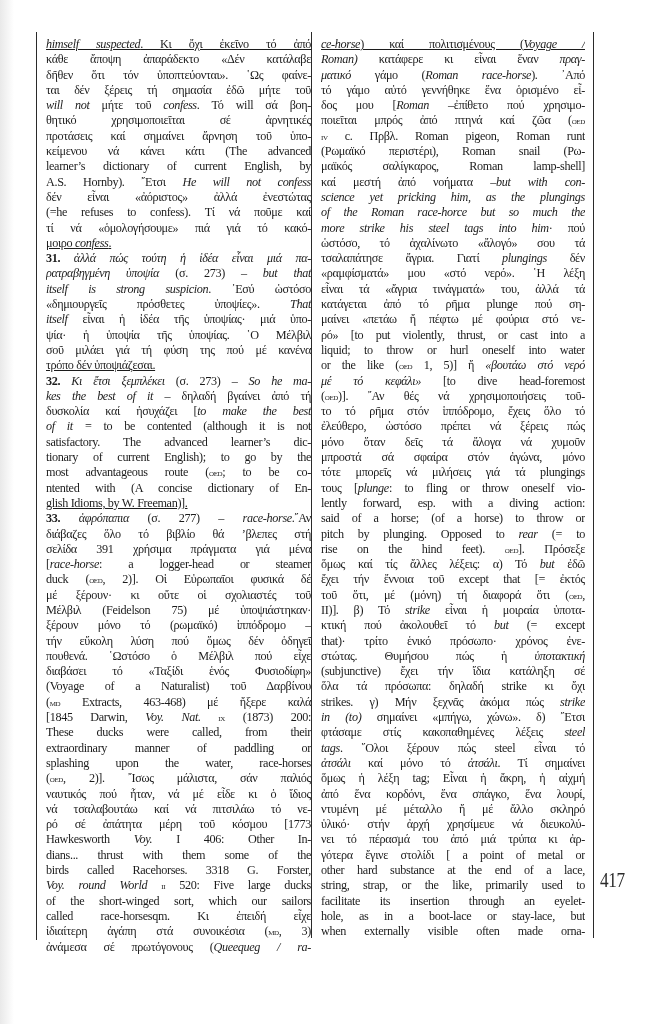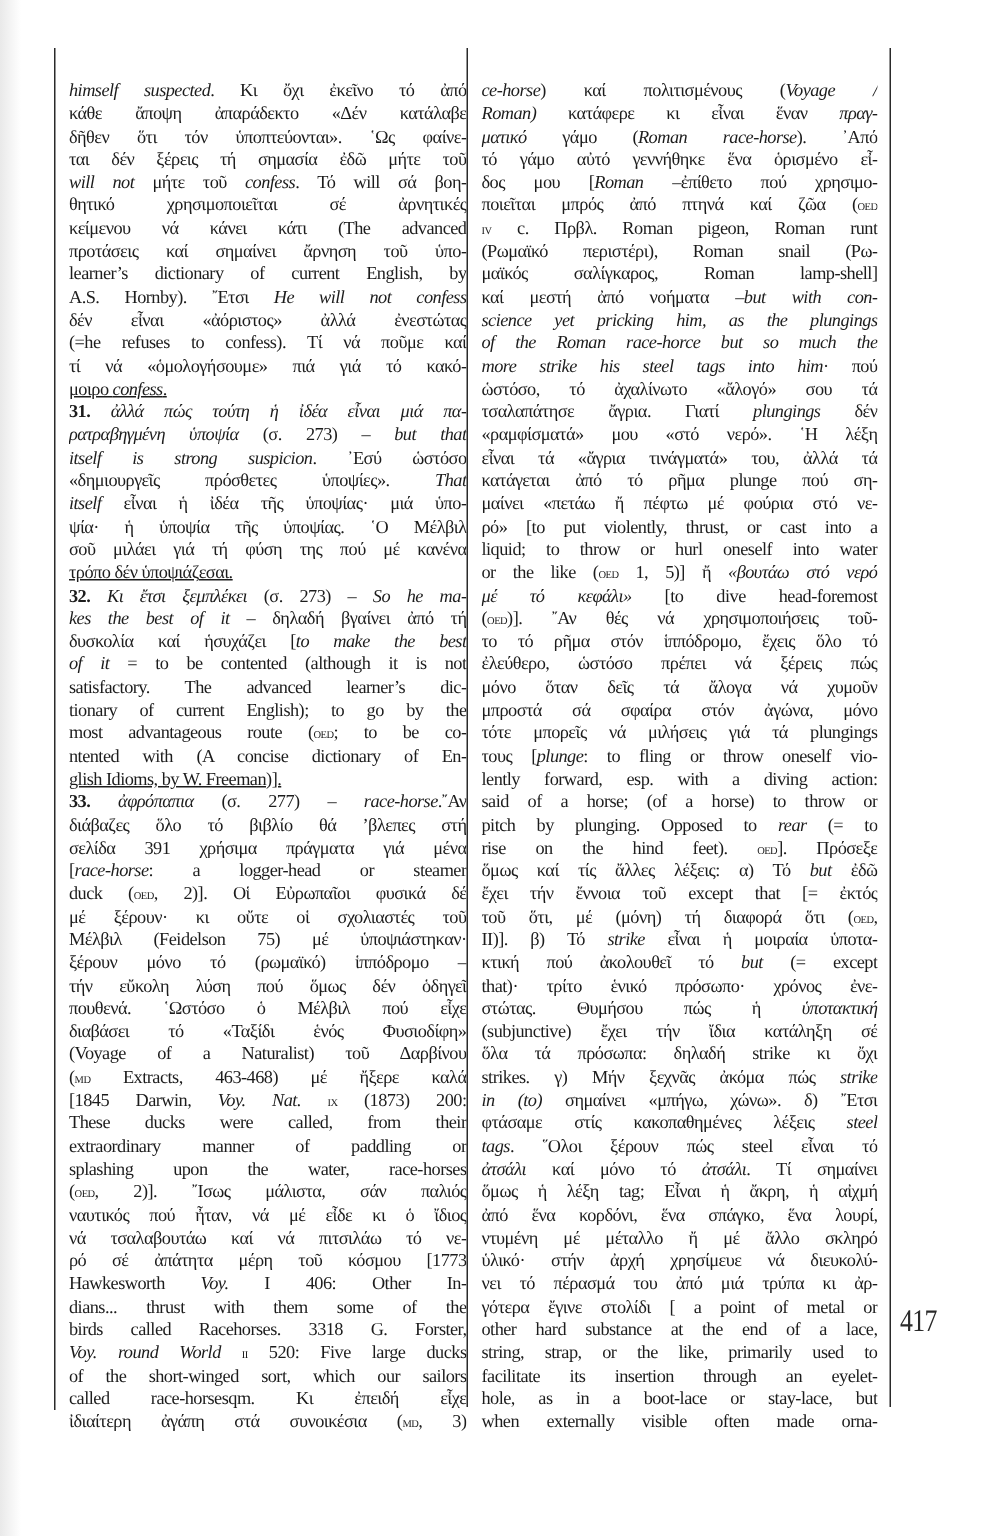--- a/index.html
+++ b/index.html
@@ -14,21 +14,21 @@
   }
   .col-left  { left: 36px;  width: 265px; height: 908px; padding-left: 9px; }
   .col-right { left: 311px; width: 264px; height: 906px; padding-left: 9px; border-right: 1.5px solid #2a2a2a; padding-right: 8px; }
   .line {
     display: block; height: 15.3px; line-height: 15.3px;
     font-size: 12.2px; letter-spacing: -0.35px;
     text-align: justify; text-align-last: justify; white-space: nowrap; overflow: hidden;
     font-family: "Liberation Serif", "DejaVu Serif", serif;
   }
   .line.last { text-align-last: left; text-decoration: underline; }
-  .first-line { margin-top: 21px; }
+  .first-line { margin-top: 5px; text-decoration: underline; }
   .i  { font-style: italic; }
   .b  { font-weight: bold; }
   .sc { font-variant: small-caps; font-size: 10.5px; }
   .page-number {
     position: absolute; left: 600px; top: 868px;
     font-family: "Liberation Serif", serif; font-size: 21px; color: #2a2a2a; letter-spacing: -0.5px;
     transform: scaleX(0.82); transform-origin: left top;
   }
   .shade { position:absolute; left:0; top:0; width:14px; height:1024px;
     background: linear-gradient(to right, #e9e9e9, #ffffff); }
@@ -38,22 +38,22 @@
 
 <div class="page">
   <div class="shade"></div>
   <div class="col col-left" id="col-left">
       <div class="line first-line"><span class="i">himself suspected</span><span>. Κι ὄχι ἐκεῖνο τό ἀπό</span></div>
       <div class="line"><span>κάθε ἄποψη ἀπαράδεκτο «Δέν κατάλαβε</span></div>
       <div class="line"><span>δῆθεν ὅτι τόν ὑποπτεύονται». ῾Ως φαίνε-</span></div>
       <div class="line"><span>ται δέν ξέρεις τή σημασία ἐδῶ μήτε τοῦ</span></div>
       <div class="line"><span class="i">will not</span><span> μήτε τοῦ </span><span class="i">confess</span><span>. Τό will σά βοη-</span></div>
       <div class="line"><span>θητικό χρησιμοποιεῖται σέ ἀρνητικές</span></div>
+      <div class="line"><span>προτάσεις καί σημαίνει ἄρνηση τοῦ ὑπο-</span></div>
       <div class="line"><span>κείμενου νά κάνει κάτι (The advanced</span></div>
-      <div class="line"><span>προτάσεις καί σημαίνει ἄρνηση τοῦ ὑπο-</span></div>
       <div class="line"><span>learner’s dictionary of current English, by</span></div>
       <div class="line"><span>A.S. Hornby). ῎Ετσι </span><span class="i">He will not confess</span></div>
       <div class="line"><span>δέν εἶναι «ἀόριστος» ἀλλά ἐνεστώτας</span></div>
       <div class="line"><span>(=he refuses to confess). Τί νά ποῦμε καί</span></div>
       <div class="line"><span>τί νά «ὁμολογήσουμε» πιά γιά τό κακό-</span></div>
       <div class="line last"><span>μοιρο </span><span class="i">confess</span><span>.</span></div>
       <div class="line"><span class="b">31. </span><span class="i">ἀλλά πώς τούτη ἡ ἰδέα εἶναι μιά πα-</span></div>
       <div class="line"><span class="i">ρατραβηγμένη ὑποψία</span><span> (σ. 273) – </span><span class="i">but that</span></div>
       <div class="line"><span class="i">itself is strong suspicion</span><span>. ᾿Εσύ ὡστόσο</span></div>
       <div class="line"><span>«δημιουργεῖς πρόσθετες ὑποψίες». </span><span class="i">That</span></div>
@@ -91,20 +91,21 @@
       <div class="line"><span>ναυτικός πού ἦταν, νά μέ εἶδε κι ὁ ἴδιος</span></div>
       <div class="line"><span>νά τσαλαβουτάω καί νά πιτσιλάω τό νε-</span></div>
       <div class="line"><span>ρό σέ ἀπάτητα μέρη τοῦ κόσμου [1773</span></div>
       <div class="line"><span>Hawkesworth </span><span class="i">Voy.</span><span> I 406: Other In-</span></div>
       <div class="line"><span>dians... thrust with them some of the</span></div>
       <div class="line"><span>birds called Racehorses. 3318 G. Forster,</span></div>
       <div class="line"><span class="i">Voy. round World</span><span> </span><span class="sc">ii</span><span> 520: Five large ducks</span></div>
       <div class="line"><span>of the short-winged sort, which our sailors</span></div>
       <div class="line"><span>called race-horsesqm. Κι ἐπειδή εἶχε</span></div>
       <div class="line"><span>ἰδιαίτερη ἀγάπη στά συνοικέσια (</span><span class="sc">md</span><span>, 3)</span></div>
+      <div class="line"><span>ἀνάμεσα σέ πρωτόγονους (</span><span class="i">Queequeg / ra-</span></div>
     </div>
   <div class="col col-right" id="col-right">
       <div class="line first-line"><span class="i">ce-horse</span><span>) καί πολιτισμένους (</span><span class="i">Voyage /</span></div>
       <div class="line"><span class="i">Roman)</span><span> κατάφερε κι εἶναι ἕναν </span><span class="i">πραγ-</span></div>
       <div class="line"><span class="i">ματικό</span><span> γάμο (</span><span class="i">Roman race-horse</span><span>). ᾿Από</span></div>
       <div class="line"><span>τό γάμο αὐτό γεννήθηκε ἕνα ὁρισμένο εἶ-</span></div>
       <div class="line"><span>δος μου [</span><span class="i">Roman</span><span> –ἐπίθετο πού χρησιμο-</span></div>
       <div class="line"><span>ποιεῖται μπρός ἀπό πτηνά καί ζῶα (</span><span class="sc">oed</span></div>
       <div class="line"><span class="sc">iv</span><span> c. Πρβλ. Roman pigeon, Roman runt</span></div>
       <div class="line"><span>(Ρωμαϊκό περιστέρι), Roman snail (Ρω-</span></div>

